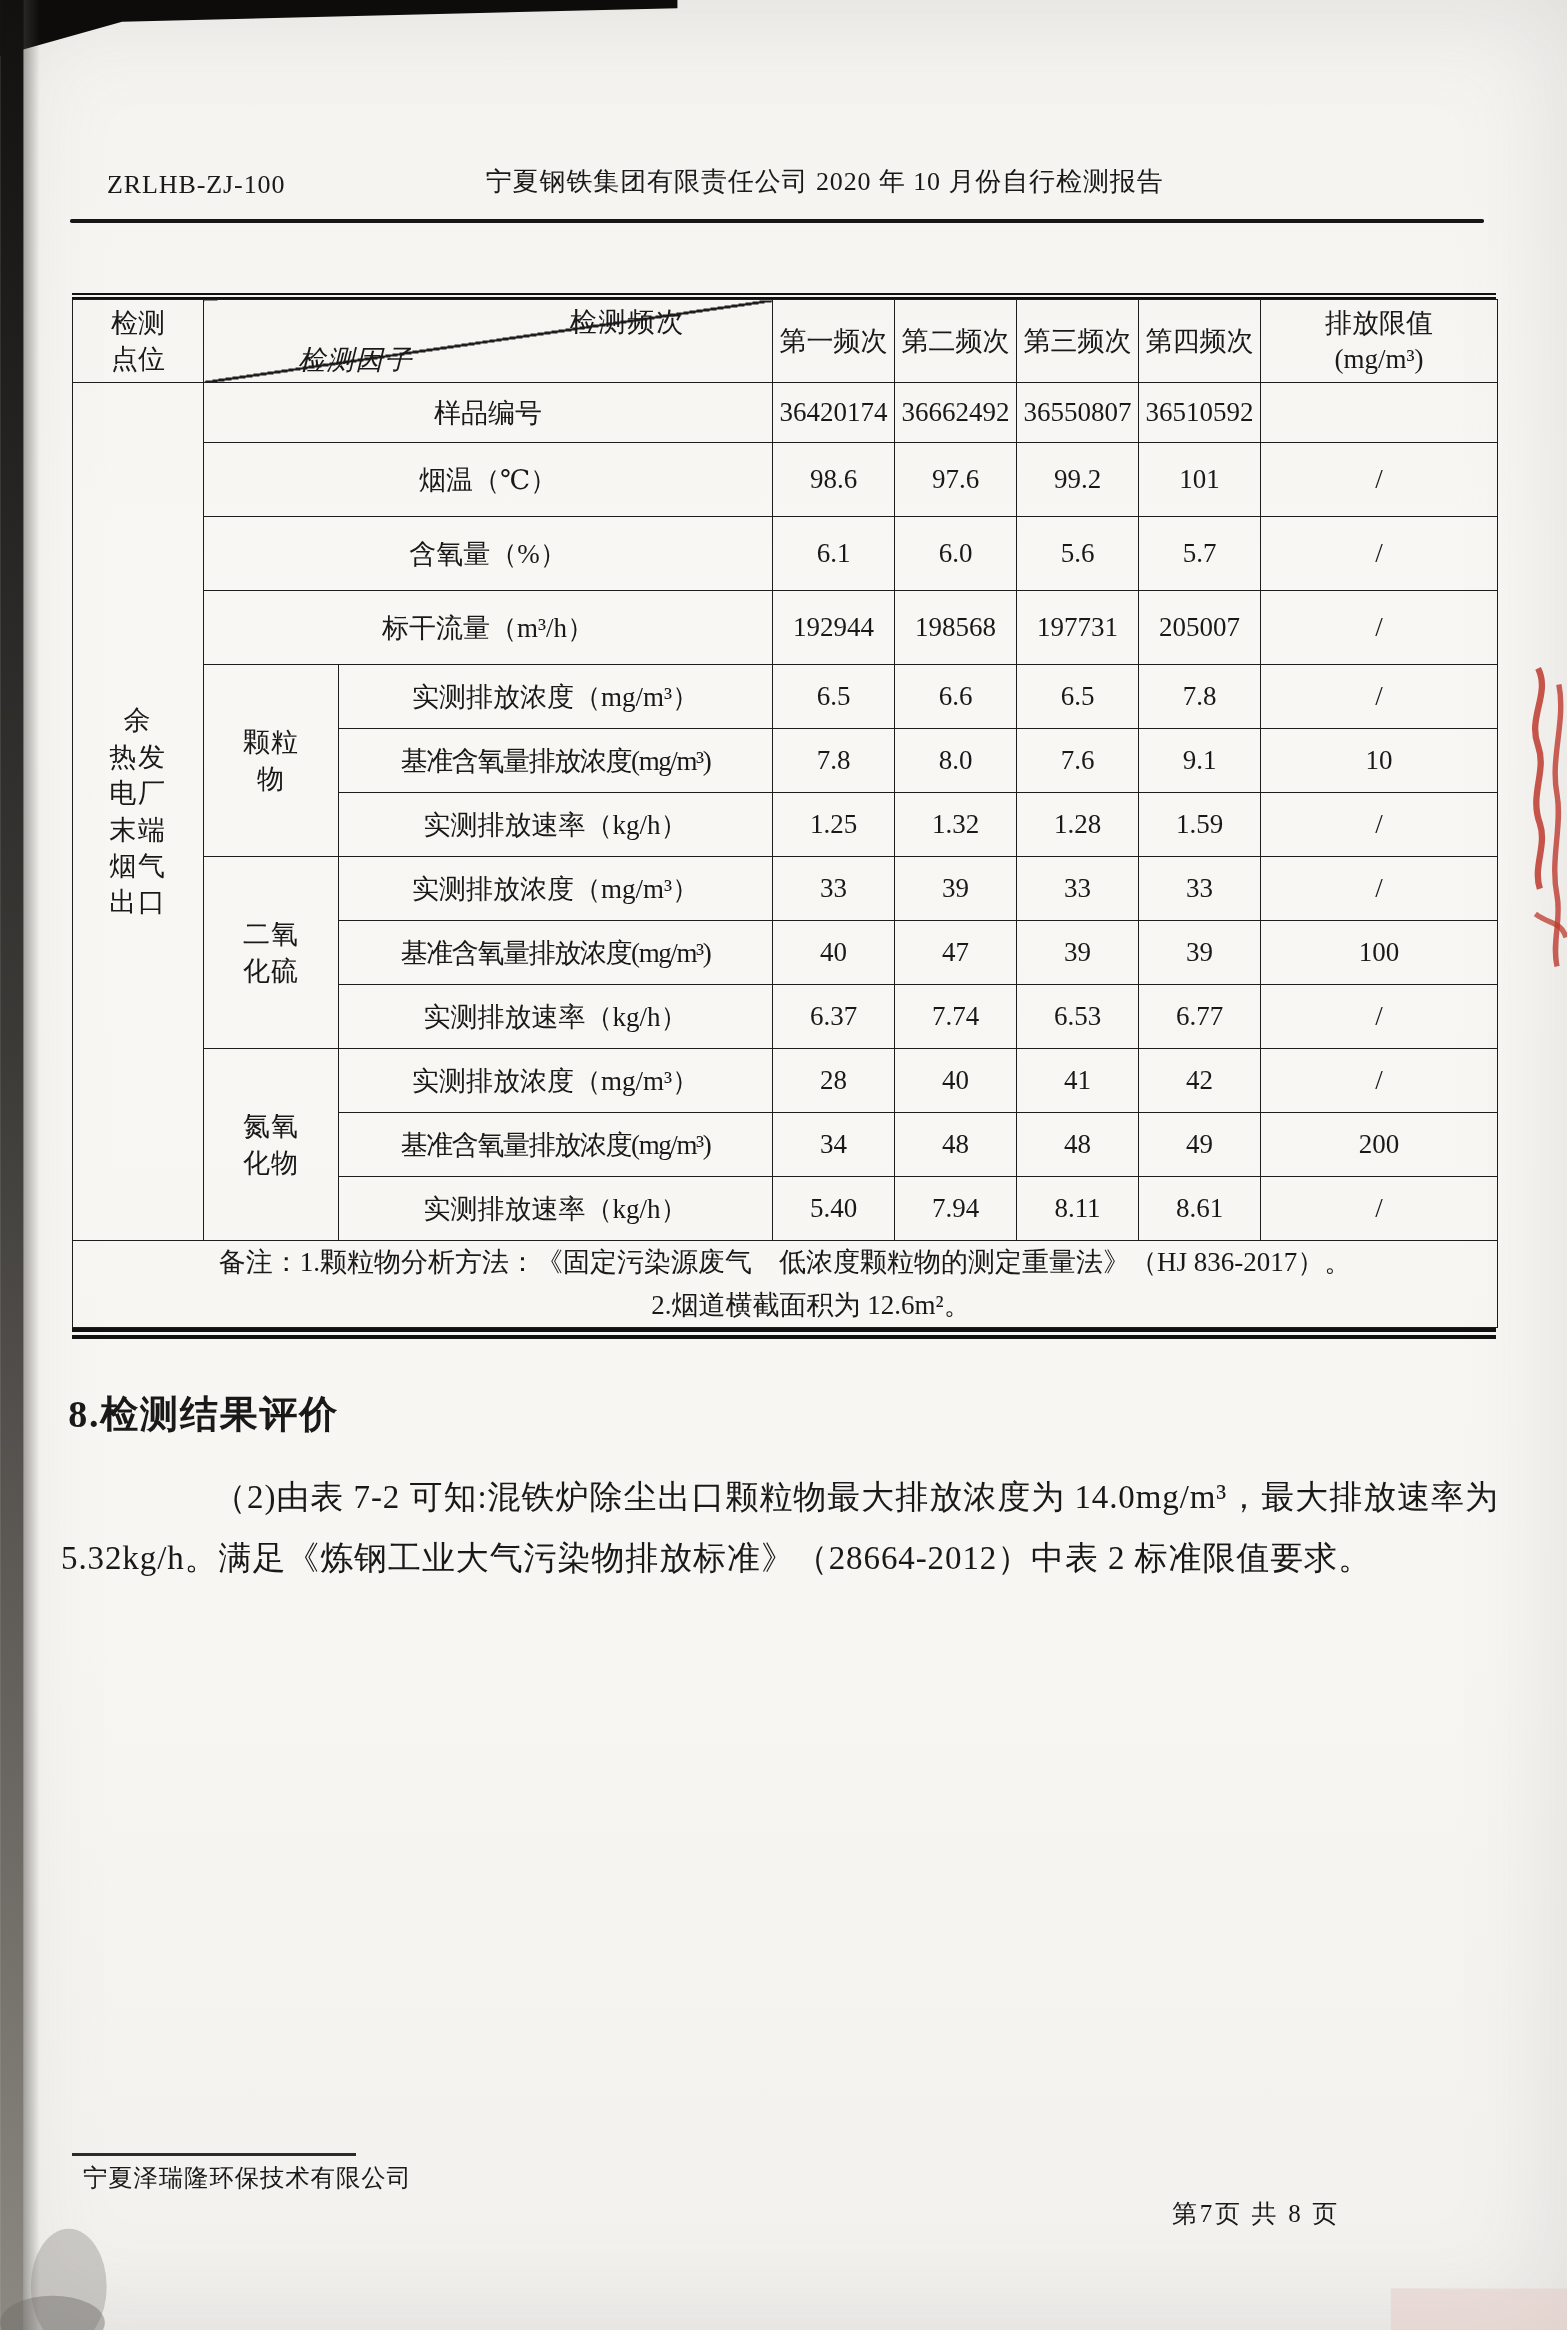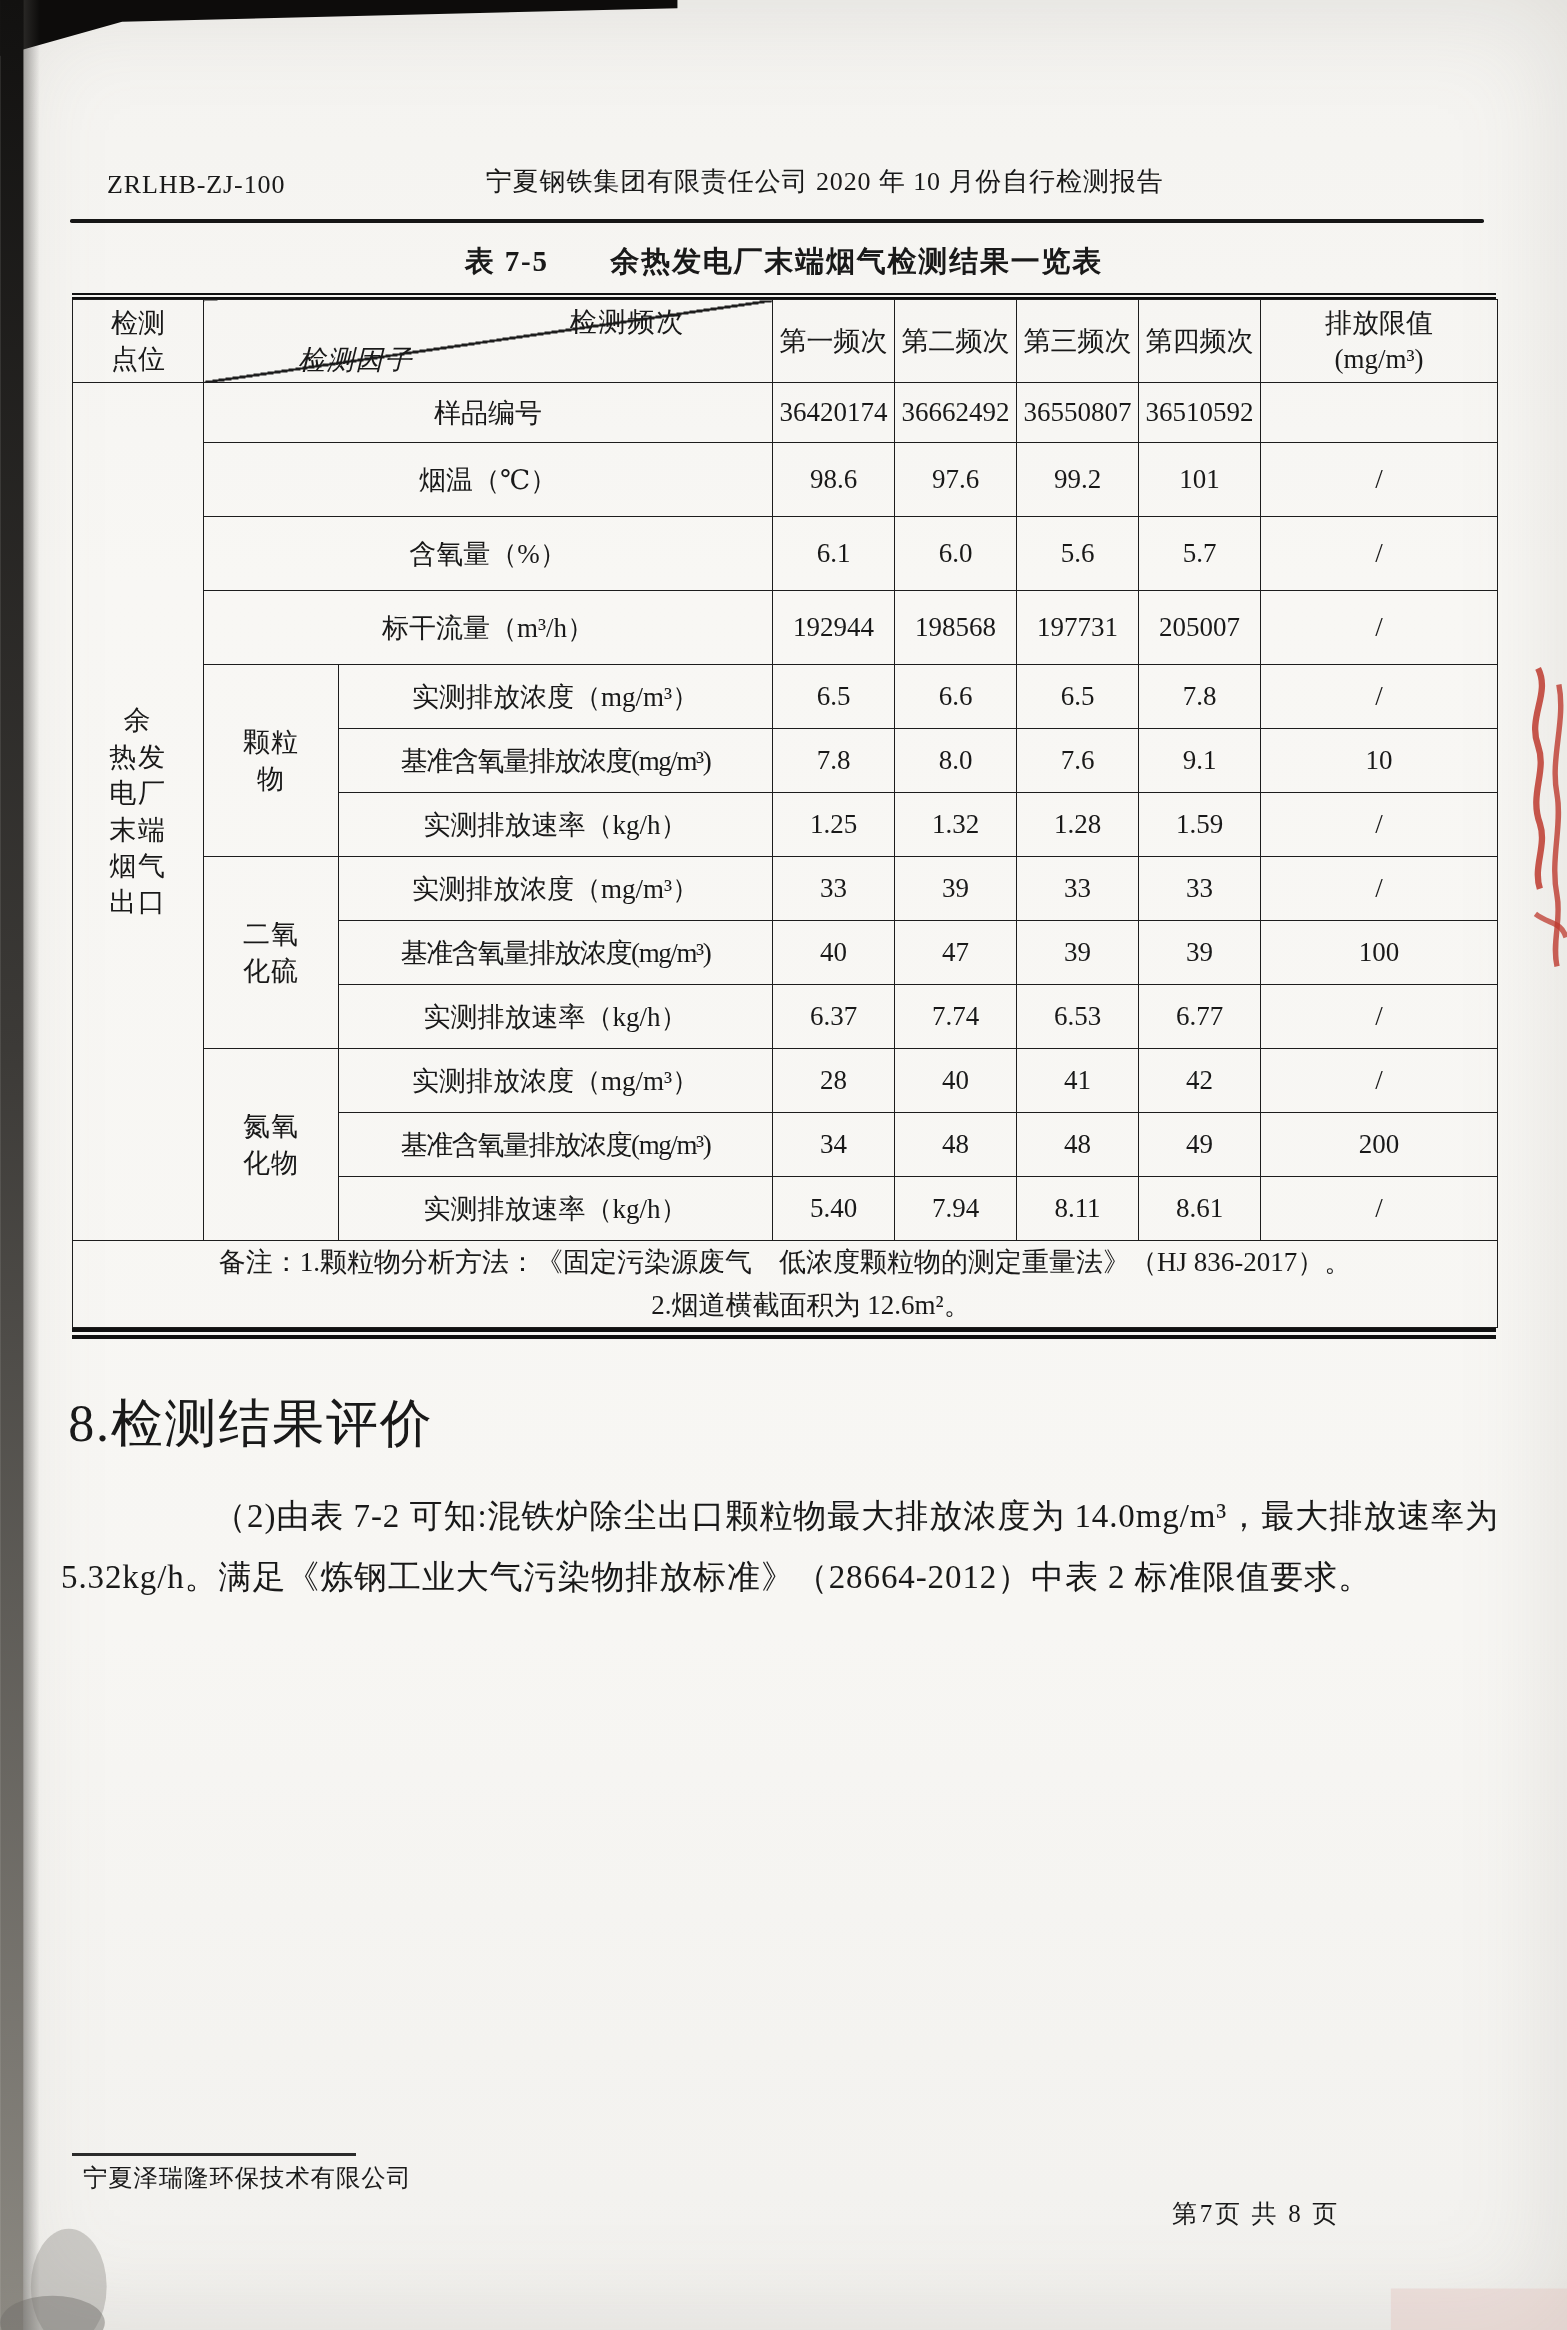--- a/index.html
+++ b/index.html
@@ -26,21 +26,21 @@
     background-image:linear-gradient(to bottom right,transparent calc(50% - 1.4px),#1d1d1d calc(50% - 1.4px),#1d1d1d calc(50% + 1.4px),transparent calc(50% + 1.4px));}
   .c-diag .lbl-top{position:absolute;top:3.6px;right:87px;font-size:27px;letter-spacing:1.8px;}
   .c-diag .lbl-bottom{position:absolute;bottom:3.6px;left:94px;font-size:27px;letter-spacing:1.8px;font-style:italic;}
   .sitebody{font-size:28px;letter-spacing:1.8px;}
   .poll{font-size:28px;letter-spacing:0.9px;}
   .cond{font-size:24.4px;letter-spacing:-1.4px;}
   td.notes-cell{text-align:left;padding:11px 9px 14.5px 14.5px;font-size:25px;line-height:1.6;}
   .note-2{padding-left:52px;}
   
   .body-text{position:absolute;left:61px;top:1389px;width:1438px;}
-  .body-text h2{margin:0 0 27px 7.2px;font-size:52px;letter-spacing:1.8px;font-weight:normal;}
+  .body-text h2{margin:0 0 27px 7.2px;font-size:38px;letter-spacing:1.8px;font-weight:bold;}
   .body-text p{margin:0;font-size:33px;line-height:61px;text-align:justify;text-indent:152px;letter-spacing:0.9px;}
   
   .footer-rule{position:absolute;left:72px;top:2153px;width:284px;height:2.7px;background:#2b2b2b;}
   .footer-company{position:absolute;left:83px;top:2162px;font-size:24.4px;letter-spacing:0.9px;}
   .footer-page{position:absolute;left:1172px;top:2197px;font-size:25px;letter-spacing:2.7px;}
 </style>
 </head>
 <body>
 
 <div class="page">
@@ -65,21 +65,20 @@
     <path d="M1700,1012 c16,12 28,8 34,26" stroke="#bd392e" stroke-width="6" fill="none" opacity="0.75"></path>
     <ellipse cx="76" cy="2532" rx="42" ry="64" fill="#8e8c86" opacity="0.4"></ellipse>
     <ellipse cx="58" cy="2572" rx="58" ry="30" fill="#6f6d68" opacity="0.45"></ellipse>
     <rect x="1540" y="2534" width="196" height="46" fill="#e2bdb6" opacity="0.35"></rect>
   </svg>
 
   <div class="doc-code">ZRLHB-ZJ-100</div>
   <div class="header-title">宁夏钢铁集团有限责任公司 2020 年 10 月份自行检测报告</div>
   <div class="header-rule"></div>
 
-  <div class="table-title">表 7-5　　余热发电厂末端烟气检测结果一览表</div>
 
   <div class="table-wrap">
     <table class="results">
       <colgroup>
         <col style="width:131px">
           <col style="width:135px">
           <col style="width:434px">
         <col style="width:122px">
           <col style="width:122px">
           <col style="width:122px">

